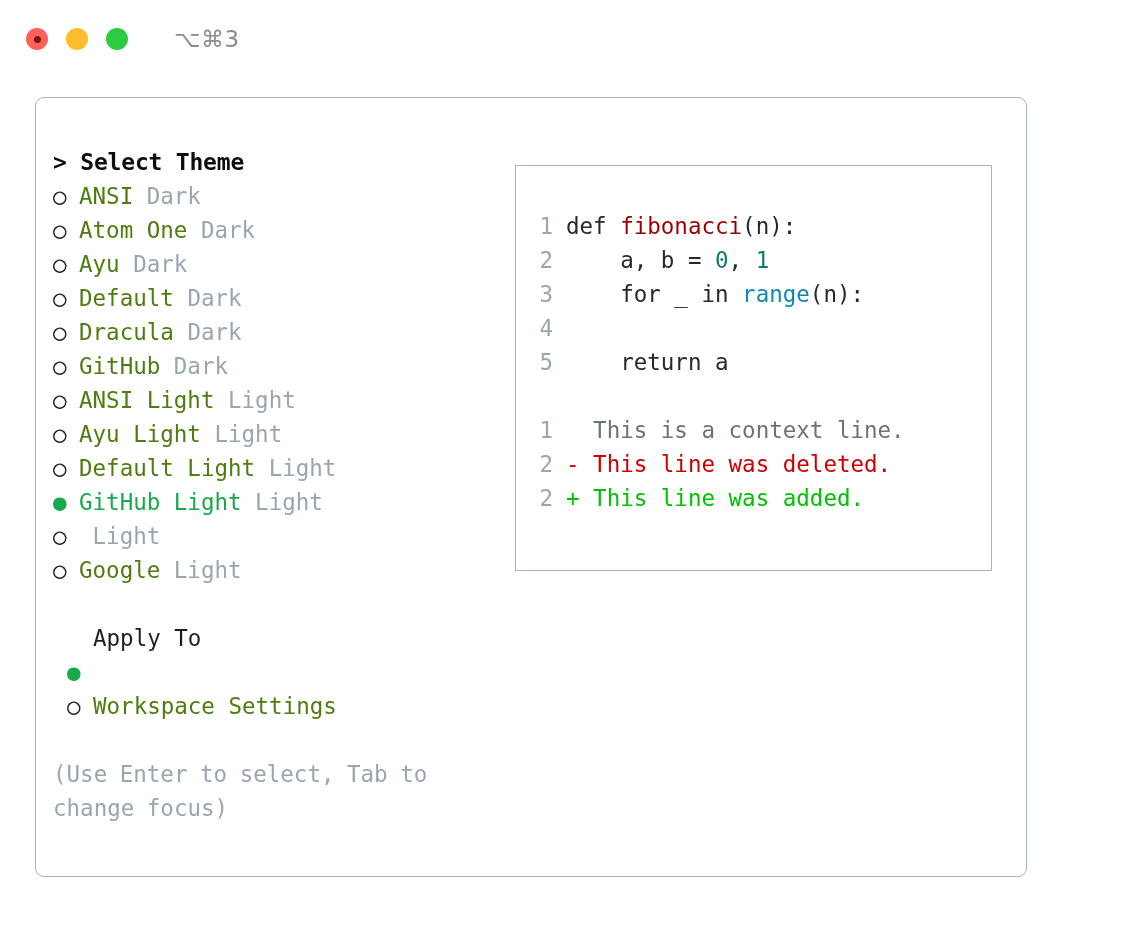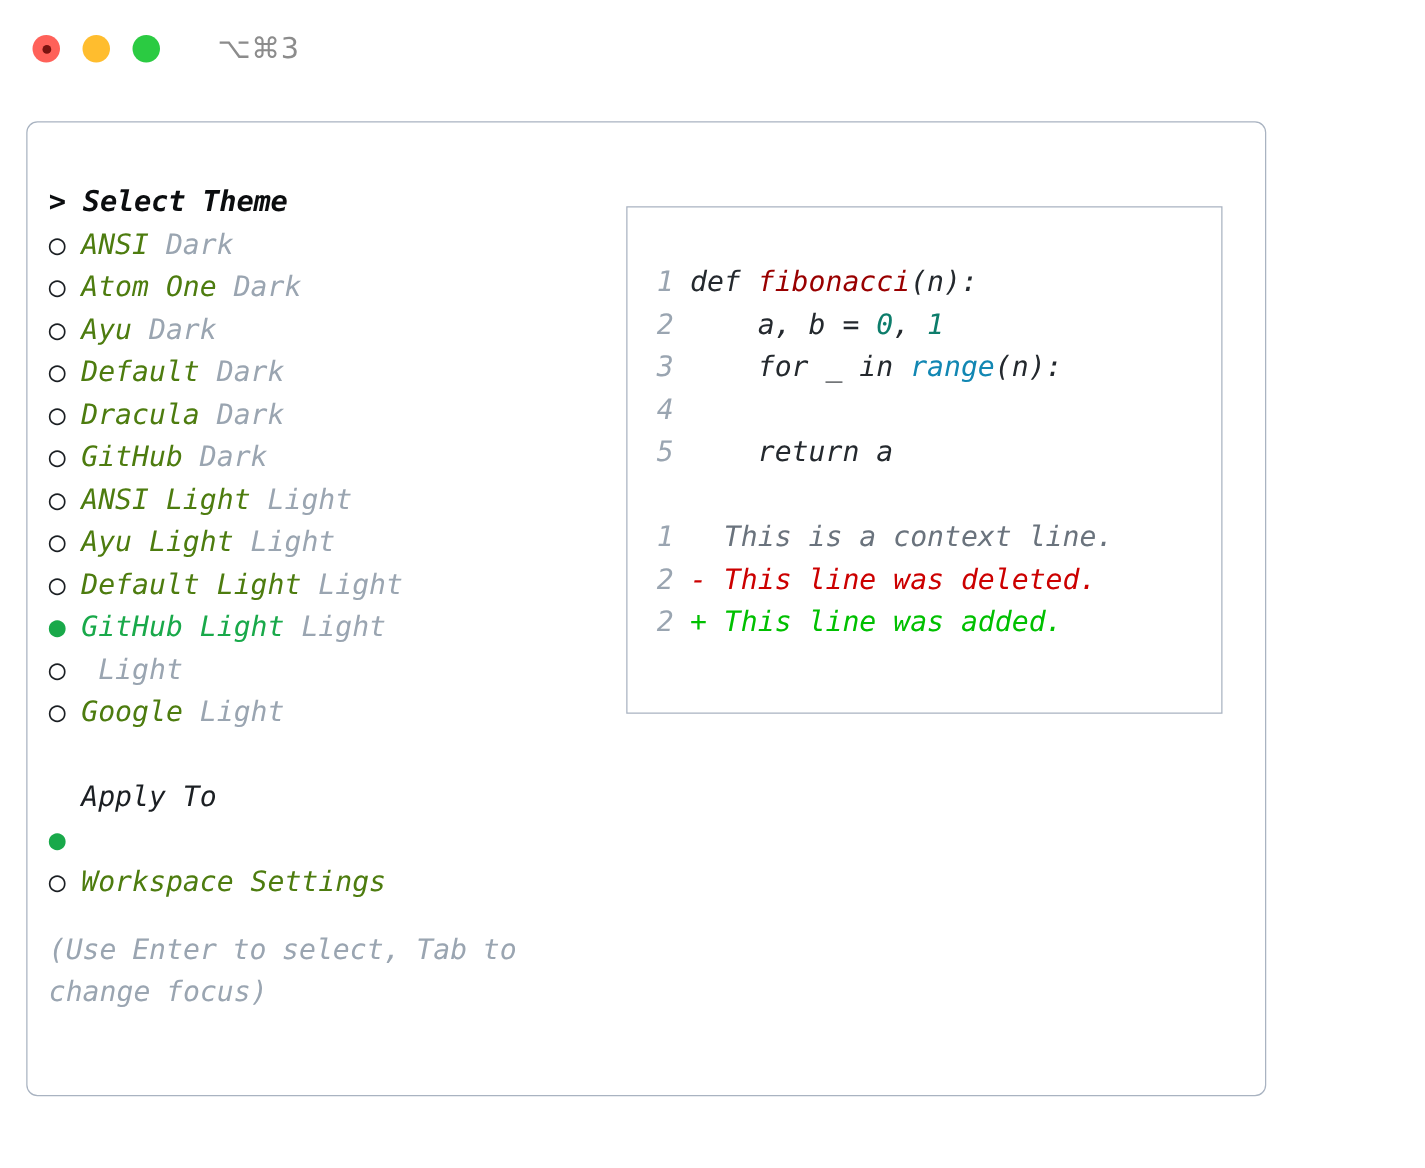--- a/index.html
+++ b/index.html
@@ -64,29 +64,28 @@
     color: #8c8c8c;
     font-size: 23px;
     font-family: "DejaVu Sans", "Liberation Sans", sans-serif;
     letter-spacing: 0.5px;
     white-space: pre;
   }
 
   
   #panel {
     position: absolute;
-    left: 21px;
+    left: 35px;
     top: 97px;
     width: 992px;
     height: 780px;
     border: 1.5px solid #a9b3c1;
     border-radius: 9px;
     box-sizing: border-box;
     background: #ffffff;
-    font-style: italic;
   }
 
   #panel-inner {
     position: absolute;
     left: 0; top: 0;
     width: 100%;
     height: 100%;
   }
 
   
@@ -124,31 +123,31 @@
     flex: 0 0 26px;
     color: #1b1f23;
     font-size: 22.5px;
   }
   .marker.on { color: #19a94a; }
   .theme-name { color: #4d7c0f; }
   .theme-row.selected .theme-name { color: #19a94a; }
   .variant { color: #9aa5b1; }
   .gap { color: transparent; }
 
-  #apply-to-block { margin-top: 34px; }
+  #apply-to-block { margin-top: 34px; margin-left: 14px; }
   #apply-to-label {
     padding-left: 26px;
     color: #1b1f23;
     font-size: 22.5px;
     line-height: 34px;
     white-space: pre;
   }
 
   #hint {
-    margin-top: 20px;
+    margin-top: 34px;
     color: #9aa5b1;
     font-size: 22.5px;
     line-height: 34px;
     width: 400px;
     white-space: normal;
     word-spacing: -1px;
   }
 
   
   #right-col {

